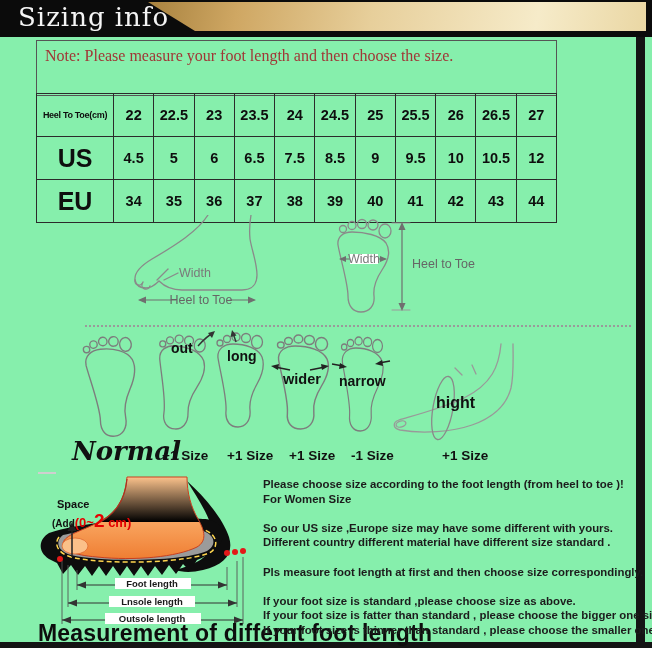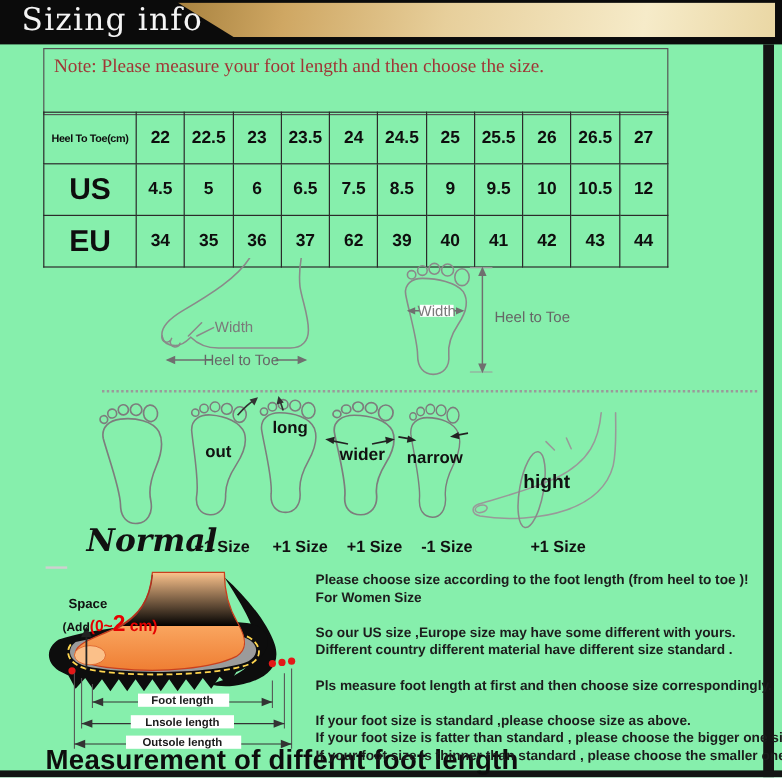--- a/index.html
+++ b/index.html
@@ -35,21 +35,21 @@
   td.rowlabel.big{font-size:25px;}
 
   
   .svgbox{position:absolute;}
   svg text{font-family:"Liberation Sans",sans-serif;}
   .dotted-line{position:absolute;left:85px;top:325px;width:546px;border-top:2px dotted #9a9a9a;}
   .gray-dash{position:absolute;left:38px;top:472px;width:18px;border-top:2px solid #cfcfcf;}
 
   
   .fg-label{position:absolute;font-weight:700;font-size:14px;color:#111;}
-  .lab-out{left:171px;top:368px;text-align:right;}
+  .lab-out{left:171px;top:340px;text-align:right;}
   .lab-long{left:227px;top:348px;}
   .lab-wider{left:283px;top:371px;font-size:14.5px;}
   .lab-narrow{left:339px;top:373px;}
   .lab-hight{left:436px;top:394px;font-size:16px;}
   .fg-size{position:absolute;font-weight:700;font-size:13.5px;color:#111;}
   .size-normal{left:72px;top:436px;font-family:"DejaVu Serif",serif;font-style:italic;
      font-size:26px;font-weight:600;}
   .size-1{left:162px;top:448px;} .size-2{left:227px;top:448px;} .size-3{left:289px;top:448px;}
   .size-4{left:351px;top:448px;} .size-5{left:442px;top:448px;}
 
@@ -114,21 +114,21 @@
           <td>10</td>
           <td>10.5</td>
           <td>12</td>
         </tr>
         <tr>
           <td class="rowlabel big">EU</td>
           <td>34</td>
           <td>35</td>
           <td>36</td>
           <td>37</td>
-          <td>62</td>
+          <td>38</td>
           <td>39</td>
           <td>40</td>
           <td>41</td>
           <td>42</td>
           <td>43</td>
           <td>44</td>
         </tr>
       </tbody>
   </table>
 

